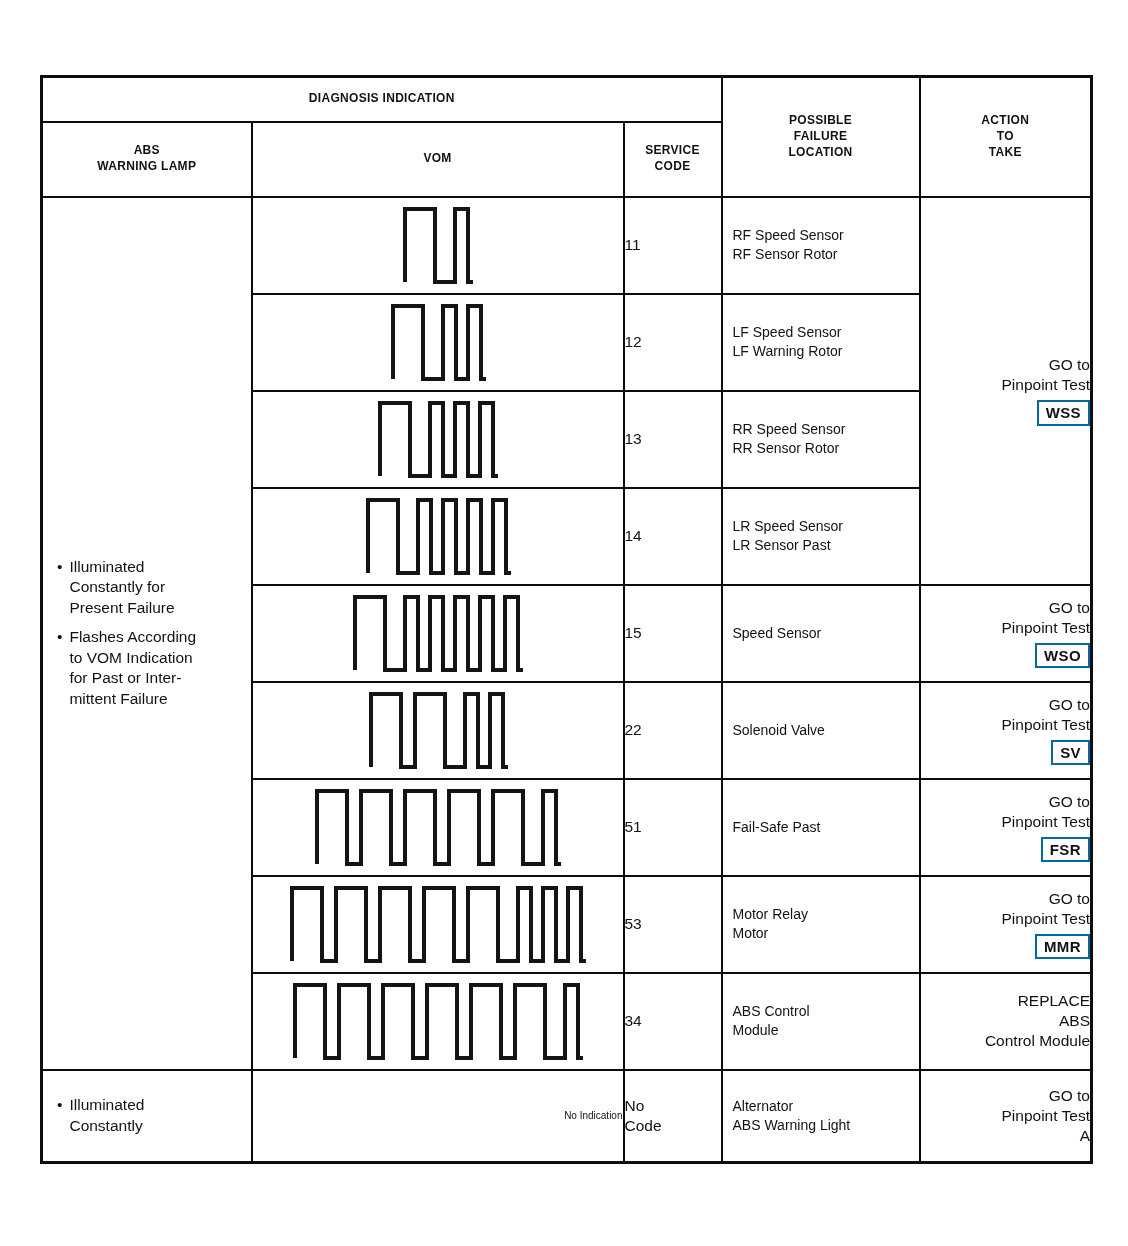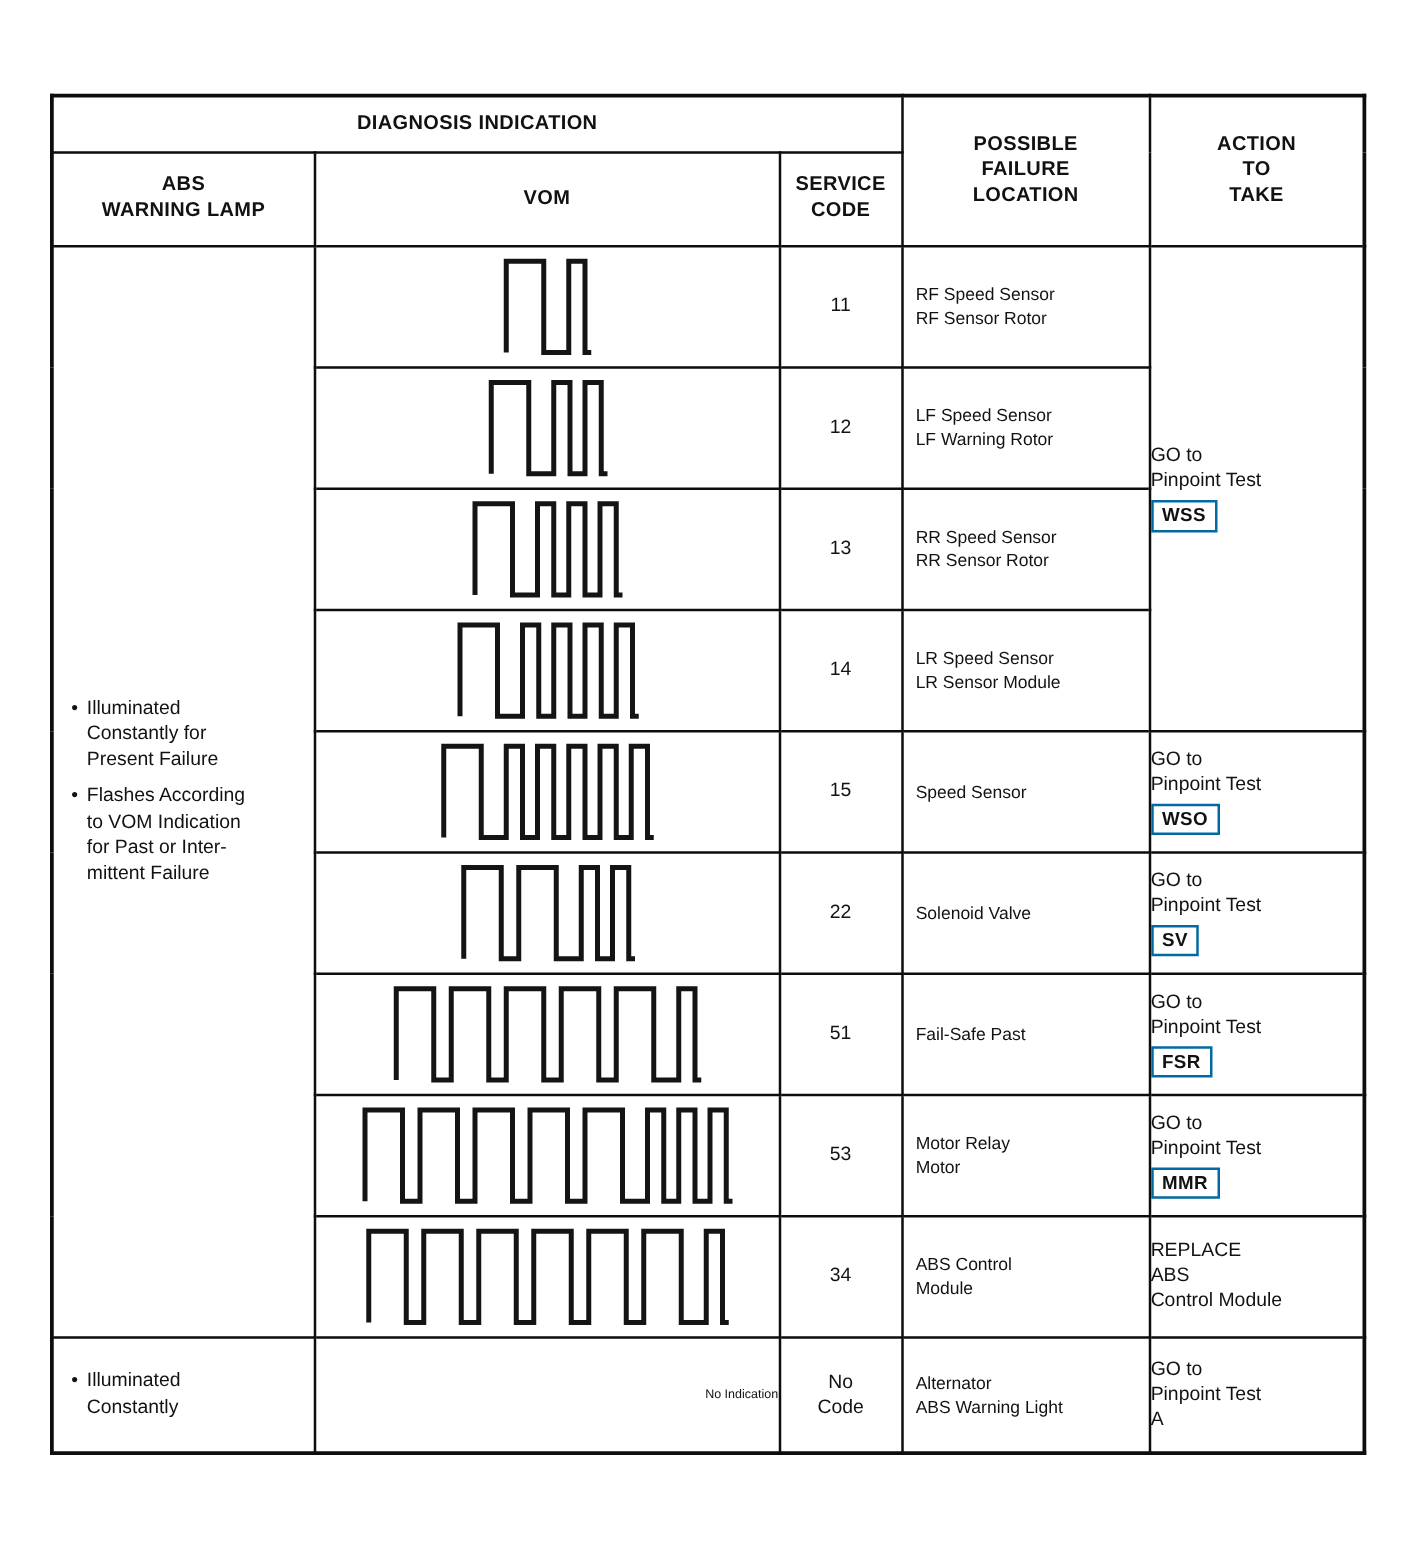--- a/index.html
+++ b/index.html
@@ -23,21 +23,21 @@
     border: 3px solid #0d0d0d;
   }
   .diag th, .diag td {
     border: 2.4px solid #0d0d0d;
     padding: 0;
     vertical-align: middle;
     background: #ffffff;
   }
   .diag th {
     font-weight: bold;
-    font-size: 16px;
+    font-size: 12px;
     letter-spacing: .3px;
     text-align: center;
     line-height: 1.3;
   }
   tr.hr1 { height: 45px; }
   tr.hr2 { height: 75px; }
   tr.r   { height: 97px; }
   tr.rb  { height: 93px; }
 
   .pre { white-space: pre-line; }
@@ -46,28 +46,28 @@
   td.lamp { vertical-align: middle; }
   .lamp-inner { padding: 8px 6px 8px 14px; }
   .note { display: flex; gap: 7px; font-size: 15.5px; line-height: 1.32; margin: 9px 0; }
   .note .bullet { flex: 0 0 auto; }
 
   
   td.vomcell { text-align: center; }
   td.vomcell svg { display: inline-block; vertical-align: middle; }
 
   
-  td.codecell { text-align: center; font-size: 15.5px; line-height: 1.3; }
+  td.codecell { text-align: left; font-size: 15.5px; line-height: 1.3; }
 
   
   td.failcell { font-size: 14px; line-height: 1.35; }
   td.failcell .pad { padding: 4px 4px 4px 10px; }
 
   
-  td.actioncell { text-align: left; font-size: 15.5px; line-height: 1.3; border-radius: 13px; }
+  td.actioncell { text-align: right; font-size: 15.5px; line-height: 1.3; border-radius: 13px; }
   .boxed {
     display: inline-block;
     border: 2px solid #0369a1;
     padding: 1px 7px;
     margin-top: 5px;
     font-weight: bold;
     font-size: 15px;
     letter-spacing: .4px;
   }
 
@@ -188,21 +188,21 @@
       <td class="vomcell">
         <svg viewBox="0 0 150 86" width="150" height="86">
               <path d="M 5 80 V 7 H 35 V 80 H 55 V 7 H 68 V 80 H 80 V 7 H 93 V 80 H 105 V 7 H 118 V 80 H 130 V 7 H 143 V 80 H 148" fill="none" stroke="#141414" stroke-width="4" stroke-linejoin="miter"></path>
             </svg>
       </td>
       <td class="codecell">
         <span>14</span>
       </td>
       <td class="failcell">
         <div class="pad pre">LR Speed Sensor
-LR Sensor Module</div>
+LR Sensor Past</div>
       </td>
     </tr>
 
     <tr class="r">
       <td class="vomcell">
         <svg viewBox="0 0 175 86" width="175" height="86">
               <path d="M 5 80 V 7 H 35 V 80 H 55 V 7 H 68 V 80 H 80 V 7 H 93 V 80 H 105 V 7 H 118 V 80 H 130 V 7 H 143 V 80 H 155 V 7 H 168 V 80 H 173" fill="none" stroke="#141414" stroke-width="4" stroke-linejoin="miter"></path>
             </svg>
       </td>
       <td class="codecell">

